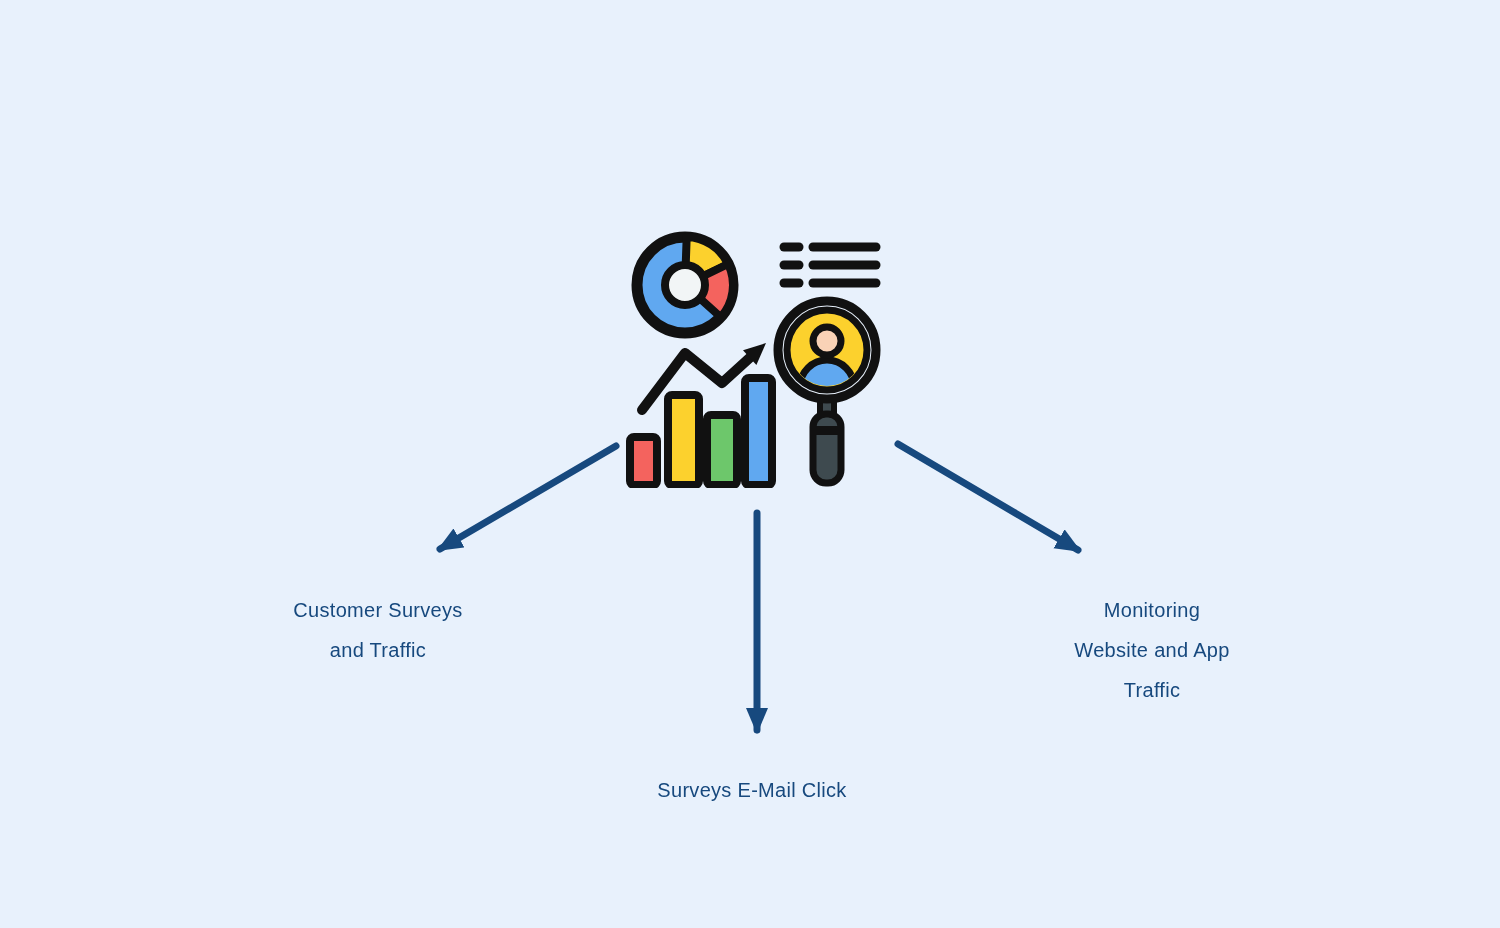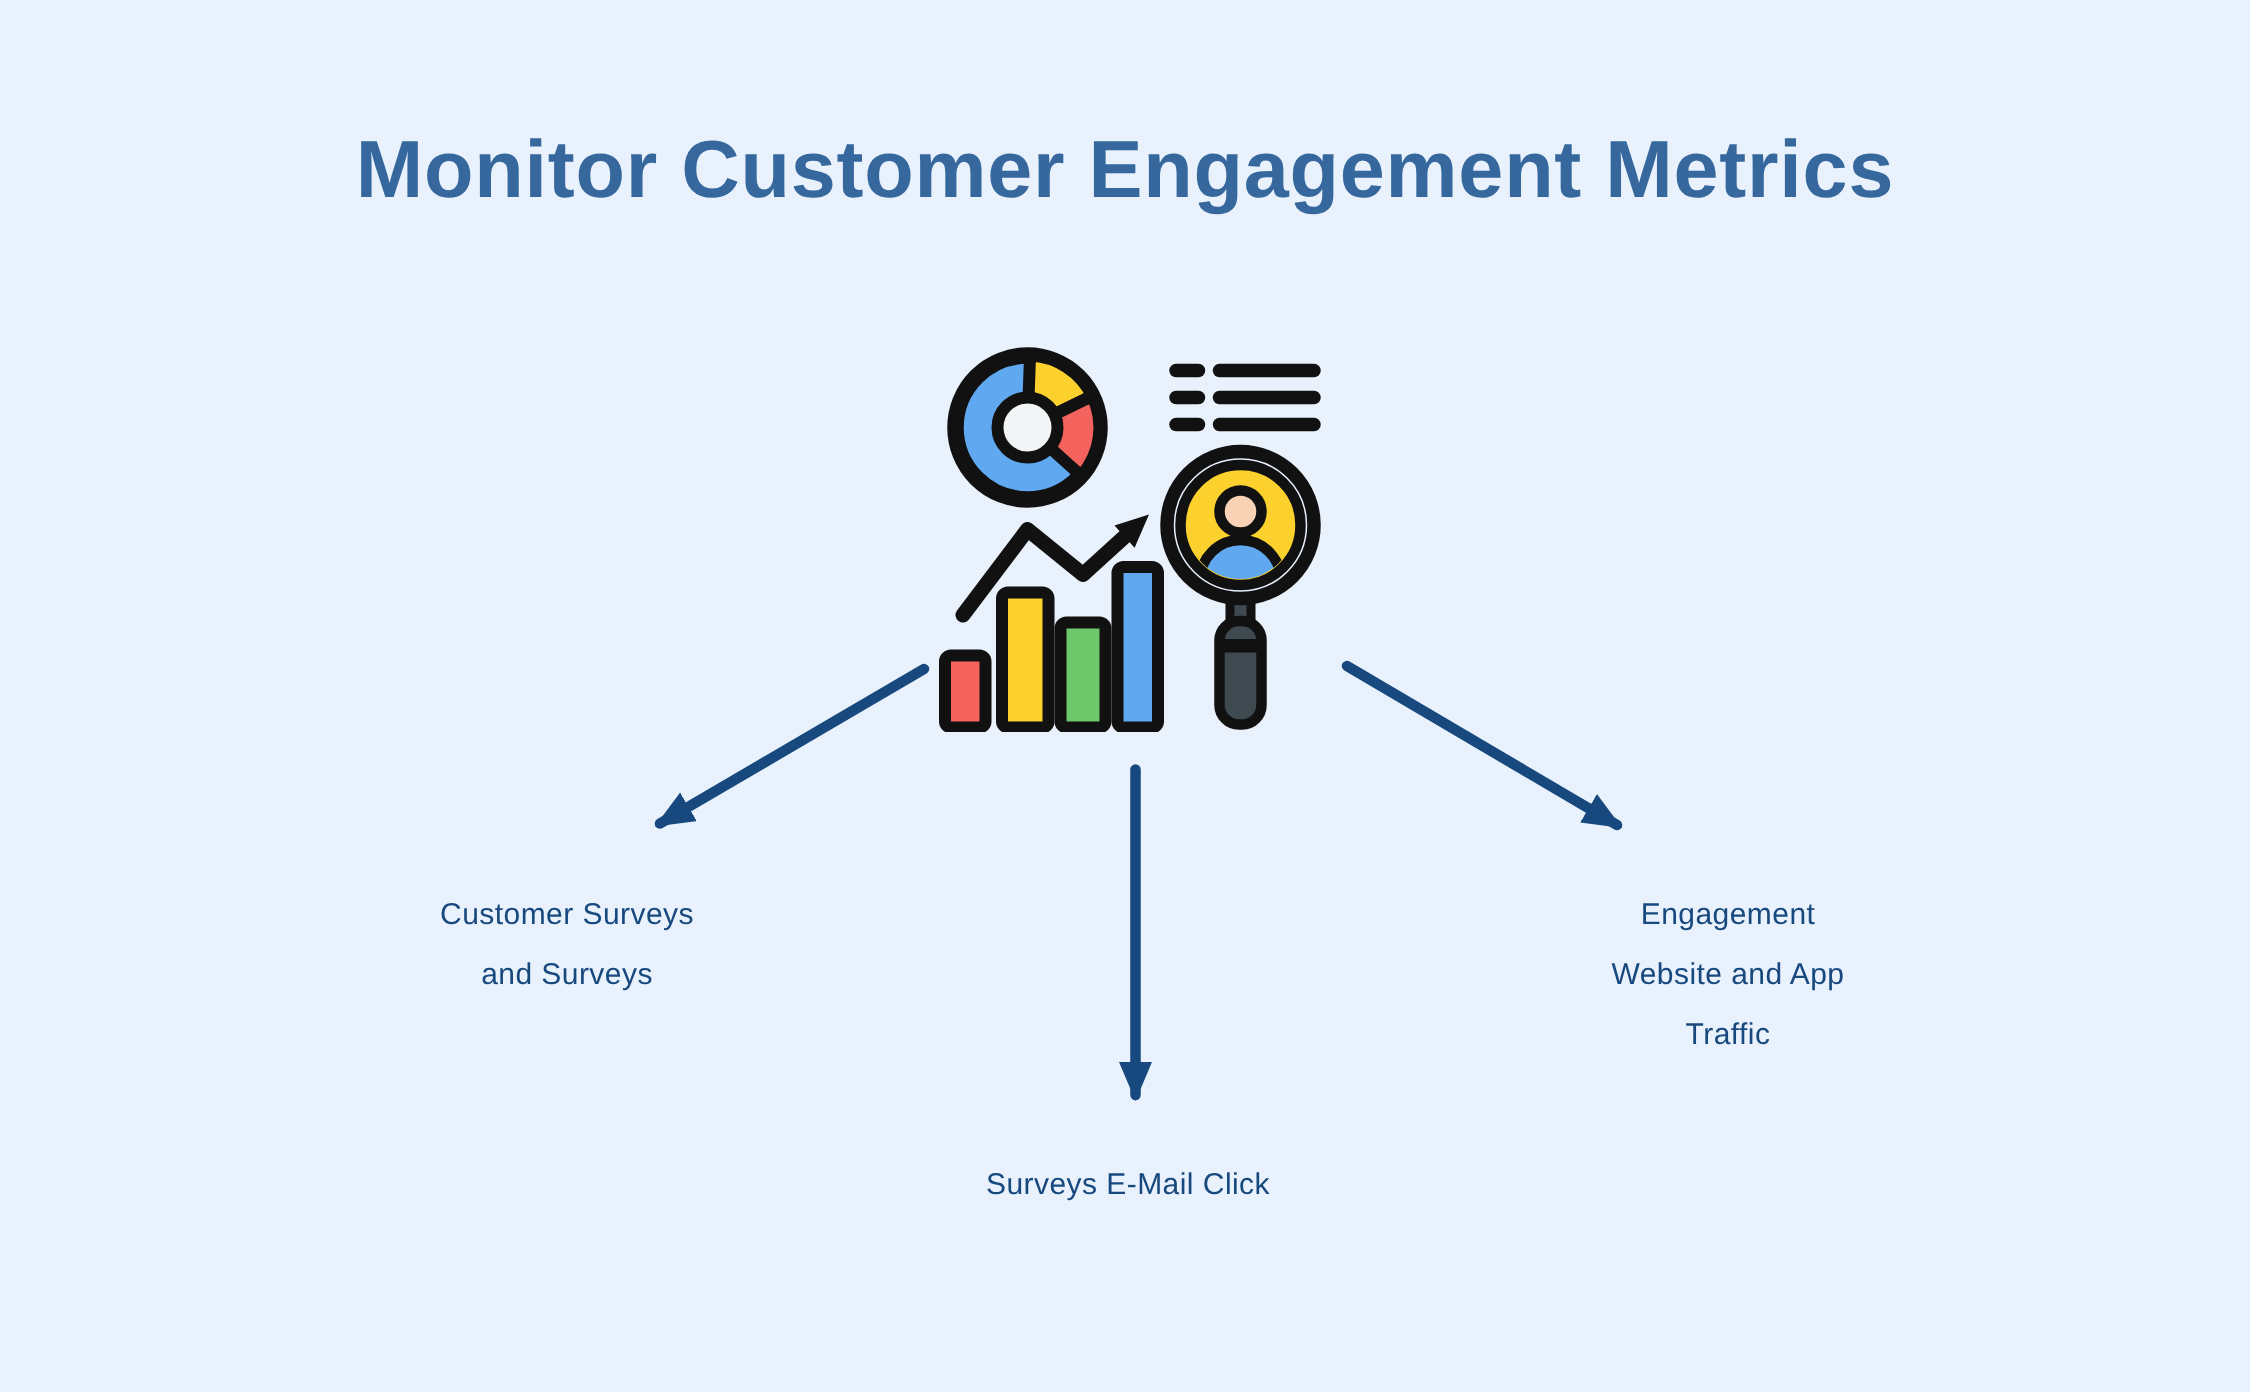--- a/index.html
+++ b/index.html
@@ -49,21 +49,20 @@
   .branch-label span { display: block; }
   #label-left   { left: 178px; top: 590px; }
   #label-center { left: 552px; top: 770px; }
   #label-right  { left: 952px; top: 590px; }
 </style>
 </head>
 <body>
 
 <div class="canvas">
 
-  <h1 class="title">Monitor Customer Engagement Metrics</h1>
 
   <svg class="connectors" viewBox="0 0 1500 928" aria-hidden="true">
     <defs>
       <marker id="arrowhead" markerUnits="userSpaceOnUse" markerWidth="28" markerHeight="24" refX="22" refY="11" orient="auto">
         <path d="M0 0 L26 11 L0 22 Z" fill="#17497e"></path>
       </marker>
     </defs>
     <g stroke="#17497e" stroke-width="7" stroke-linecap="round">
       <line x1="616" y1="446" x2="440" y2="549" marker-end="url(#arrowhead)"></line>
       <line x1="757" y1="513" x2="757" y2="730" marker-end="url(#arrowhead)"></line>
@@ -107,26 +106,26 @@
       <rect x="206" y="206" width="26" height="9" fill="#111111"></rect>
       <circle cx="219" cy="130" r="49" fill="none" stroke="#111111" stroke-width="9"></circle>
       <circle cx="219" cy="130" r="40" fill="#fcd12d" stroke="#111111" stroke-width="7"></circle>
       <circle cx="219" cy="167" r="27" fill="#60a8f0" stroke="#111111" stroke-width="7" clip-path="url(#lens-clip)"></circle>
       <circle cx="219" cy="121" r="14" fill="#f9d2b6" stroke="#111111" stroke-width="7"></circle>
     </g>
   </svg>
 
   <div class="branch-label" id="label-left">
     <span>Customer Surveys</span>
-    <span>and Surveys</span>
+    <span>and Traffic</span>
   </div>
 
   <div class="branch-label" id="label-center">
     <span>Surveys E-Mail Click</span>
   </div>
 
   <div class="branch-label" id="label-right">
-    <span>Engagement</span>
+    <span>Monitoring</span>
     <span>Website and App</span>
     <span>Traffic</span>
   </div>
 
 </div>
 
 </body></html>

